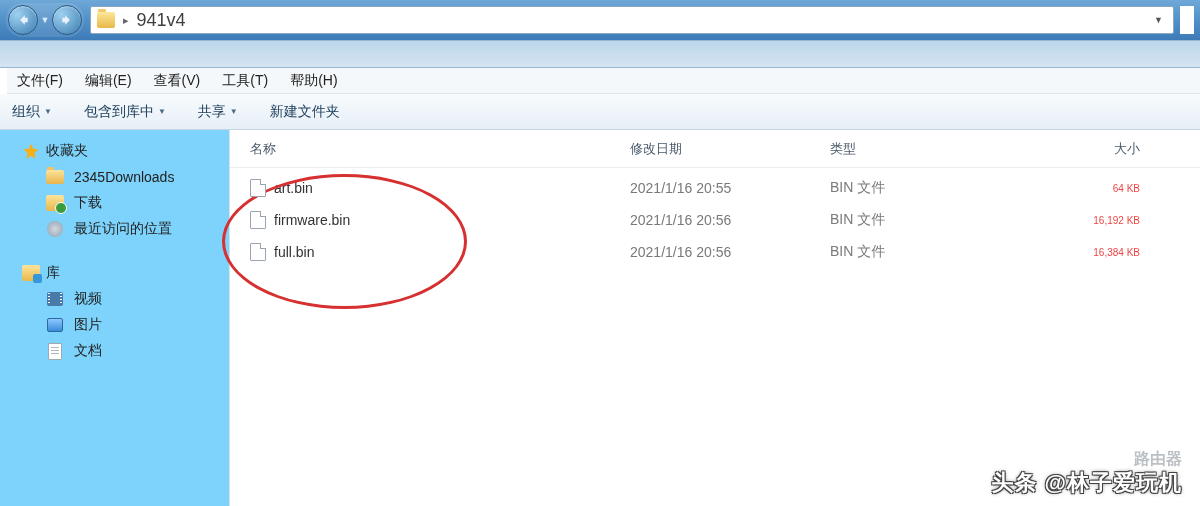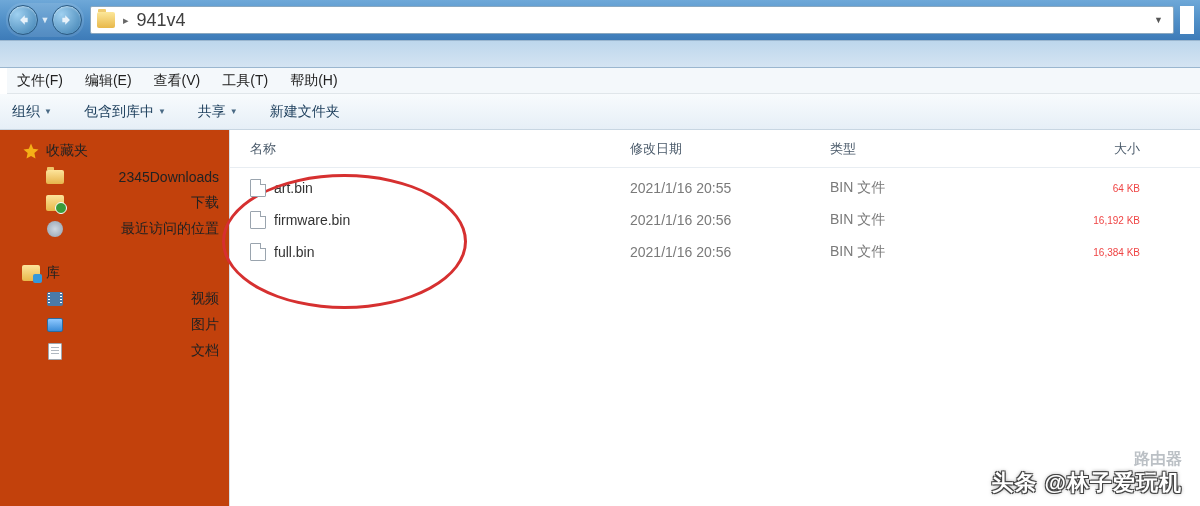--- a/index.html
+++ b/index.html
@@ -109,37 +109,36 @@
     .tool-item { display: flex; align-items: center; gap: 4px; cursor: default; }
     .tool-dd { font-size: 8px; color: #4a6a85; }
 
     
     .content {
       display: flex;
       height: calc(506px - 40px - 28px - 26px - 36px);
     }
     .sidebar {
       width: 230px;
-      background: #c2410c;
+      background: #7dd3fc;
       border-right: 1px solid #d8e0e8;
       padding: 8px 4px;
       font-size: 14px;
       color: #222;
     }
     .tree-group { margin-bottom: 18px; }
     .tree-head {
       display: flex; align-items: center; gap: 6px;
       padding: 4px 6px 4px 18px;
       font-size: 14px;
     }
     .tree-child {
       display: flex; align-items: center; gap: 10px;
       padding: 4px 6px 4px 42px;
       font-size: 14px;
-      justify-content: space-between;
     }
     .ico { width: 18px; height: 18px; display: inline-flex; align-items: center; justify-content: center; }
 
     .star-ico svg { fill: #f5b017; width: 18px; height: 18px; }
     .folder-ico { background: linear-gradient(to bottom, #fde49b, #e6b44b); width: 18px; height: 14px; border-radius: 2px; position: relative; }
     .folder-ico::before { content:""; position:absolute; top:-3px; left:1px; width:7px; height:3px; background:#efc468; border-radius:1px 1px 0 0;}
     .dl-ico { width: 18px; height: 16px; background: linear-gradient(to bottom,#fde49b,#e8b84a); border-radius: 2px; position: relative;}
     .dl-ico::after { content:""; position:absolute; right:-3px; bottom:-3px; width:10px; height:10px; background:#3a9c3a; border-radius:50%; border:1px solid #fff;}
     .desk-ico { width:18px; height:14px; background: linear-gradient(to bottom,#5aa0d8,#2a6aa0); border:1px solid #35608a; border-radius:2px;}
     .recent-ico { width:16px; height:16px; border-radius:50%; background: radial-gradient(circle,#d0d8e0,#90a0b0);}

